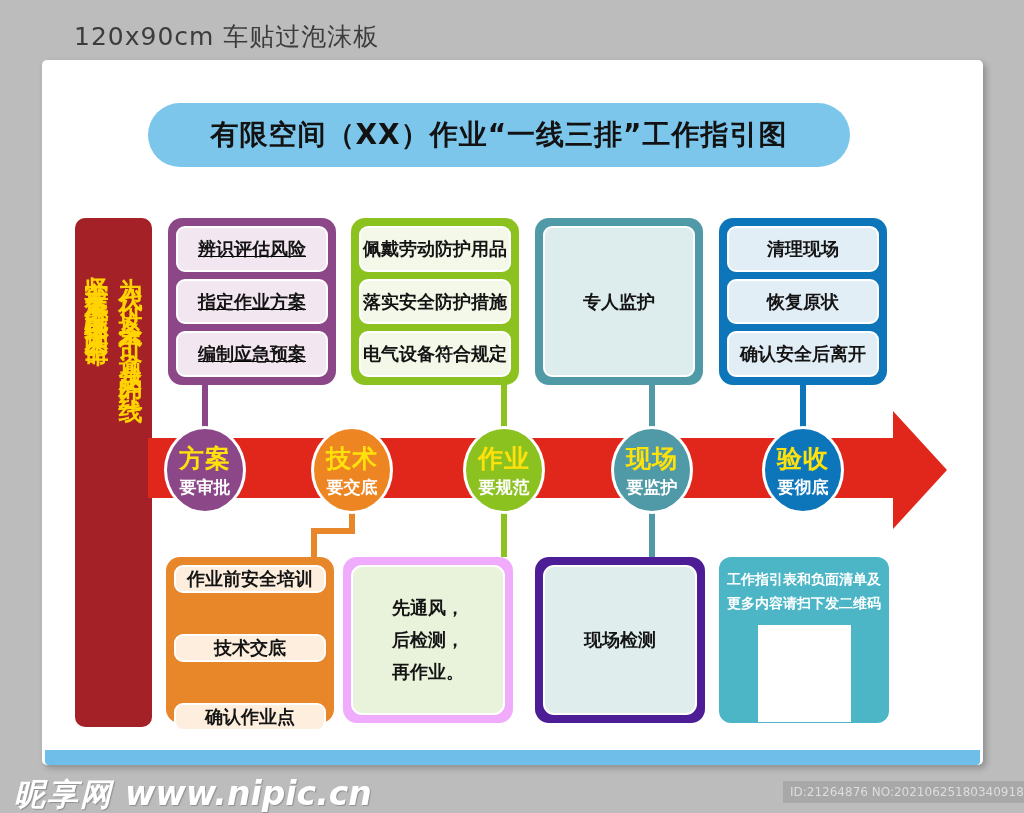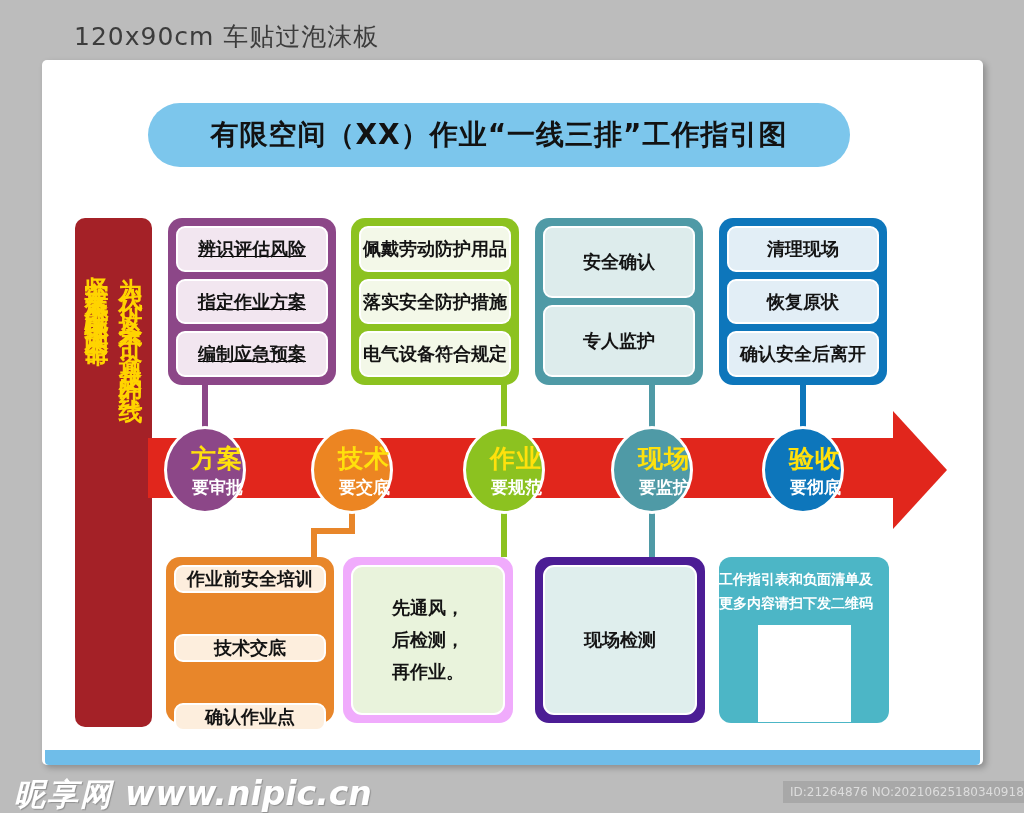--- a/index.html
+++ b/index.html
@@ -61,21 +61,21 @@
   .g-tech .gbox{background:#fdeedd;}
   .g-vent{left:301px;width:170px;background:#f0abfc;}
   .g-vent .gbox{background:#e9f3dc;border-radius:11px;}
   .vent-lines{font-size:18px;font-weight:bold;line-height:32px;text-align:left;color:#141414;}
   .g-site2{left:493px;width:170px;background:#4c1d95;}
   .g-site2 .gbox{background:#dfeeed;border-radius:11px;}
   
   .qr-panel{
     position:absolute;left:677px;top:497px;width:170px;height:166px;
     background:#4cb6c6;border-radius:12px;box-sizing:border-box;padding-top:10px;
-    text-align:left;color:#ffffff;font-weight:bold;font-size:14px;line-height:24px;
+    text-align:center;color:#ffffff;font-weight:bold;font-size:14px;line-height:24px;
   }
   .qr-square{width:93px;height:97px;background:#ffffff;margin:10px auto 0;}
   
   .conn{position:absolute;width:6px;}
   .conn.h{height:6px;}
   .cn-plan{left:160px;top:324px;height:44px;background:#8c4788;}
   .cn-op-top{left:459px;top:324px;height:44px;background:#8cc220;}
   .cn-site-top{left:607px;top:324px;height:44px;background:#4f9aa6;}
   .cn-acc{left:758px;top:324px;height:44px;background:#0d76bb;}
   .cn-op-bot{left:459px;top:452px;height:45px;background:#8cc220;}
@@ -90,21 +90,21 @@
   }
   .arrow-head{
     position:absolute;left:851px;top:351px;width:0;height:0;z-index:2;
     border-top:59px solid transparent;border-bottom:59px solid transparent;
     border-left:54px solid #e1261c;
   }
   
   .circle{
     position:absolute;top:366px;width:76px;height:82px;border-radius:50%;
     border:3px solid #ffffff;z-index:3;
-    display:flex;flex-direction:column;align-items:flex-end;justify-content:center;gap:1px;
+    display:flex;flex-direction:column;align-items:center;justify-content:center;gap:1px;
   }
   .circle .cw{font-size:25px;font-weight:bold;color:#ffe10c;letter-spacing:1px;}
   .circle .cs{font-size:17px;font-weight:bold;color:#ffffff;font-family:Liberation Serif, serif;}
   .c-plan{left:122px;background:#8c4788;}
   .c-tech{left:269px;background:#ec8522;}
   .c-op{left:421px;background:#8cc220;}
   .c-site{left:569px;background:#4f9aa6;}
   .c-acc{left:720px;background:#0d76bb;}
   
   .accent-strip{
@@ -144,21 +144,20 @@
     <div class="gbox">编制应急预案</div>
   </div>
 
   <div class="group top g-op">
     <div class="gbox">佩戴劳动防护用品</div>
     <div class="gbox">落实安全防护措施</div>
     <div class="gbox">电气设备符合规定</div>
   </div>
 
   <div class="group top g-site">
-    <div class="gbox">安全确认</div>
     <div class="gbox">专人监护</div>
   </div>
 
   <div class="group top g-acc">
     <div class="gbox">清理现场</div>
     <div class="gbox">恢复原状</div>
     <div class="gbox">确认安全后离开</div>
   </div>
 
   <div class="conn cn-plan"></div>

